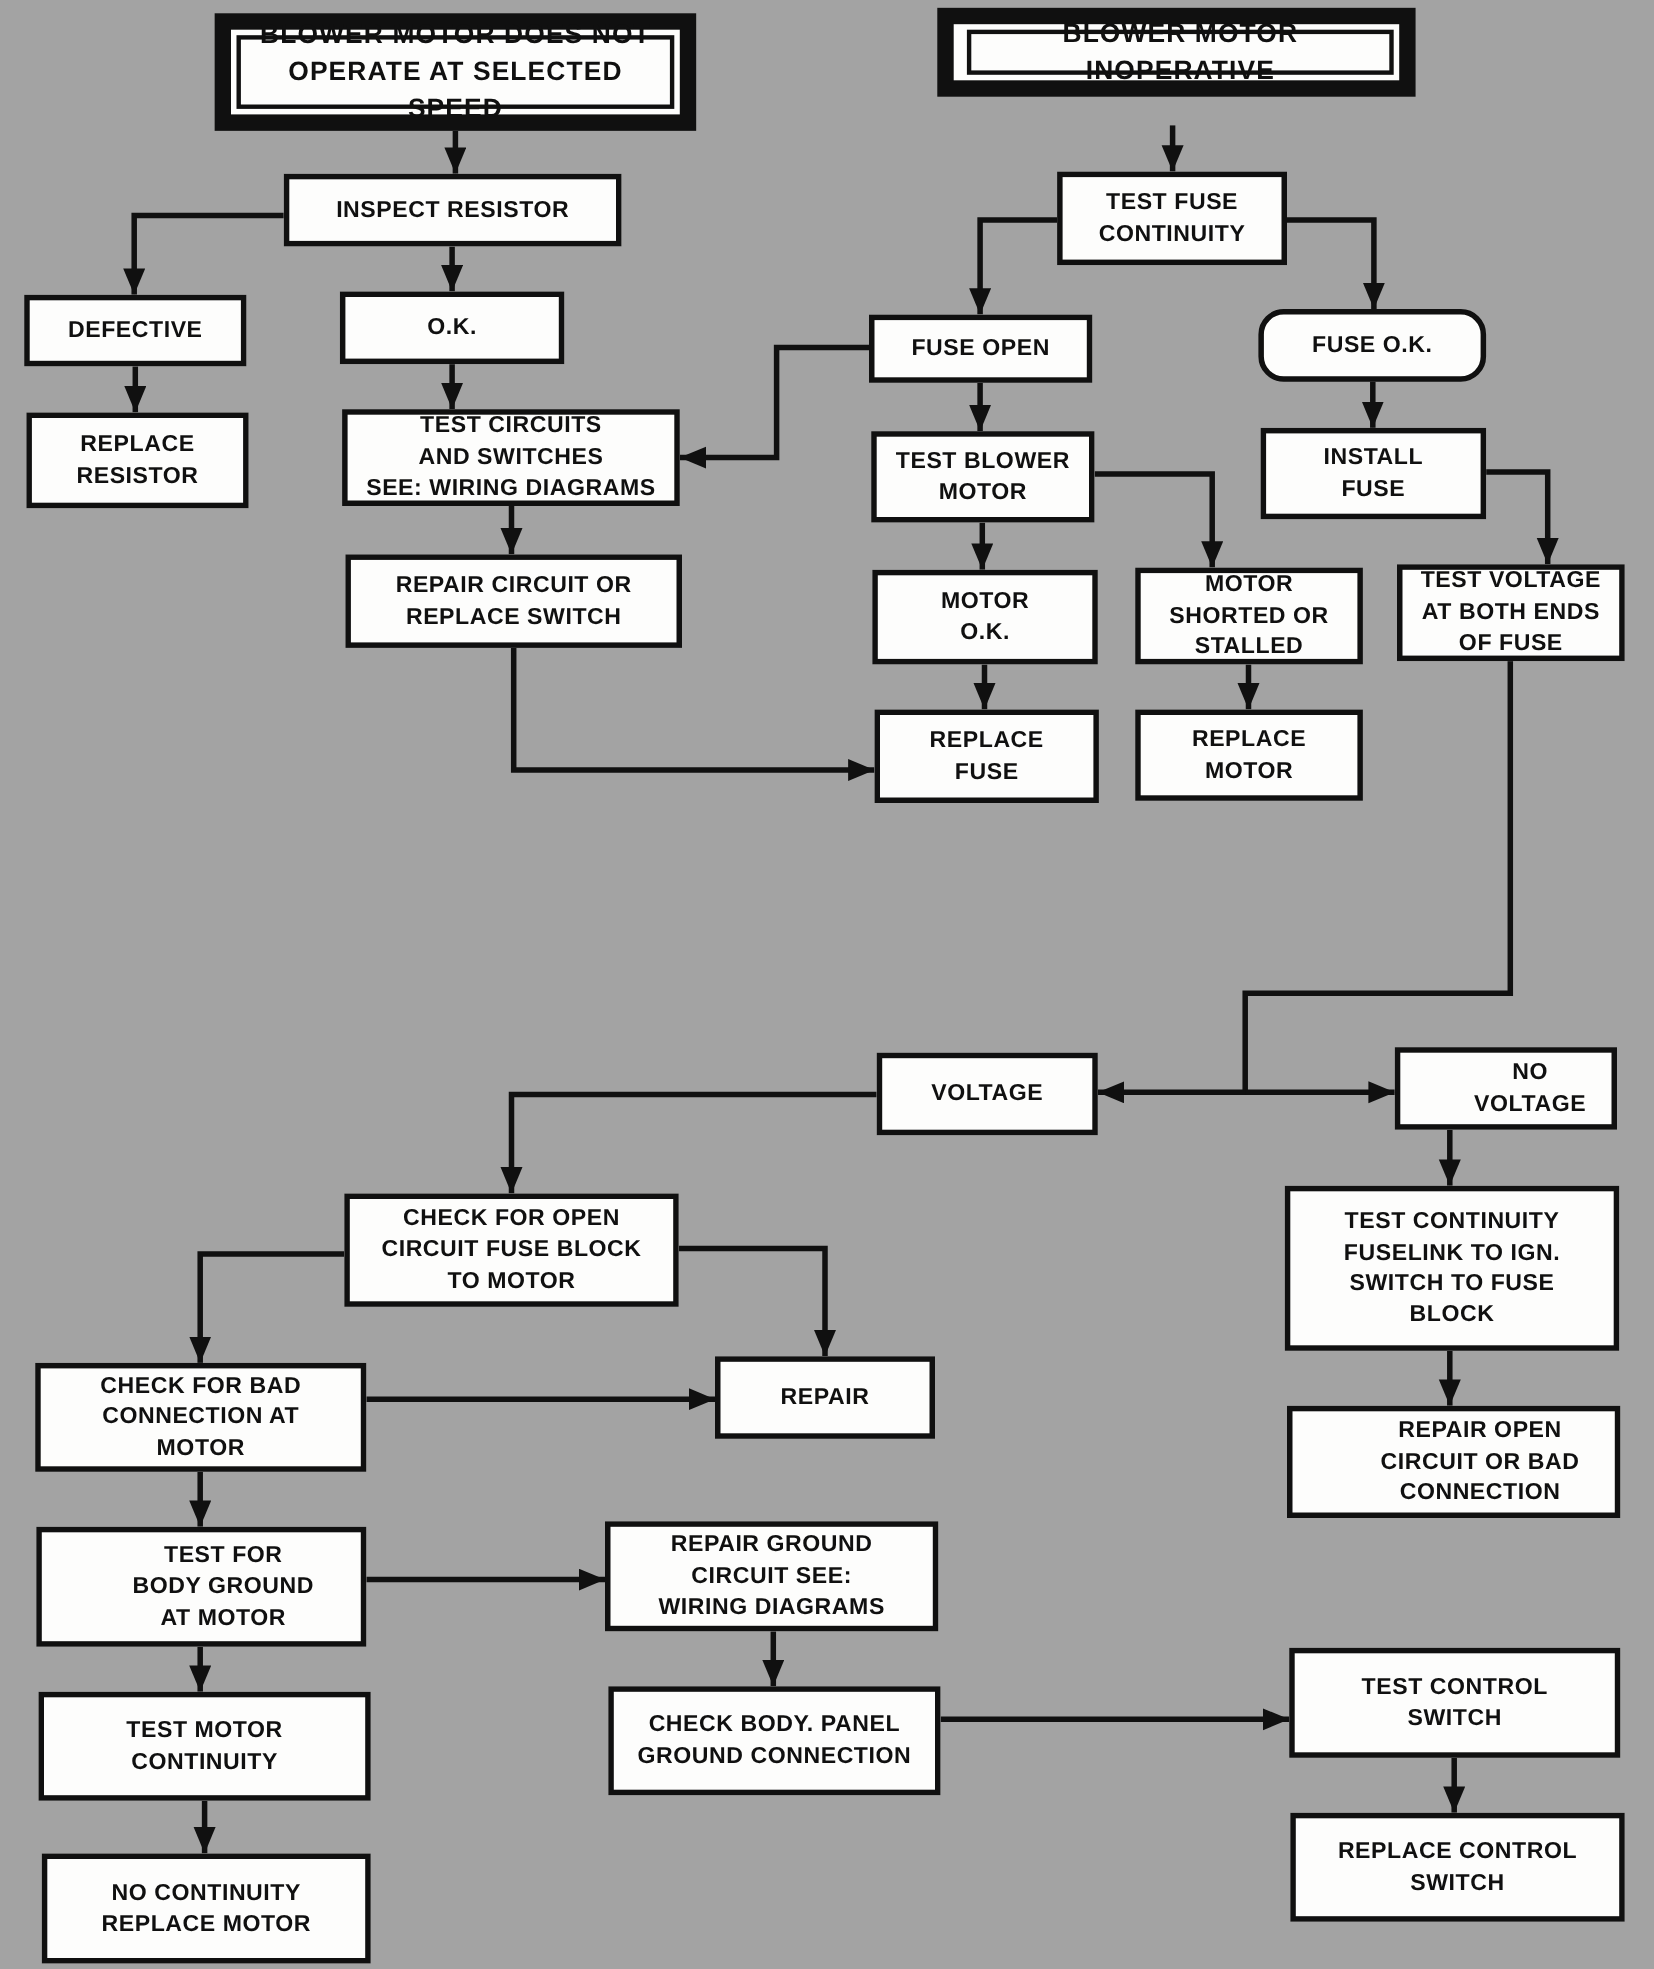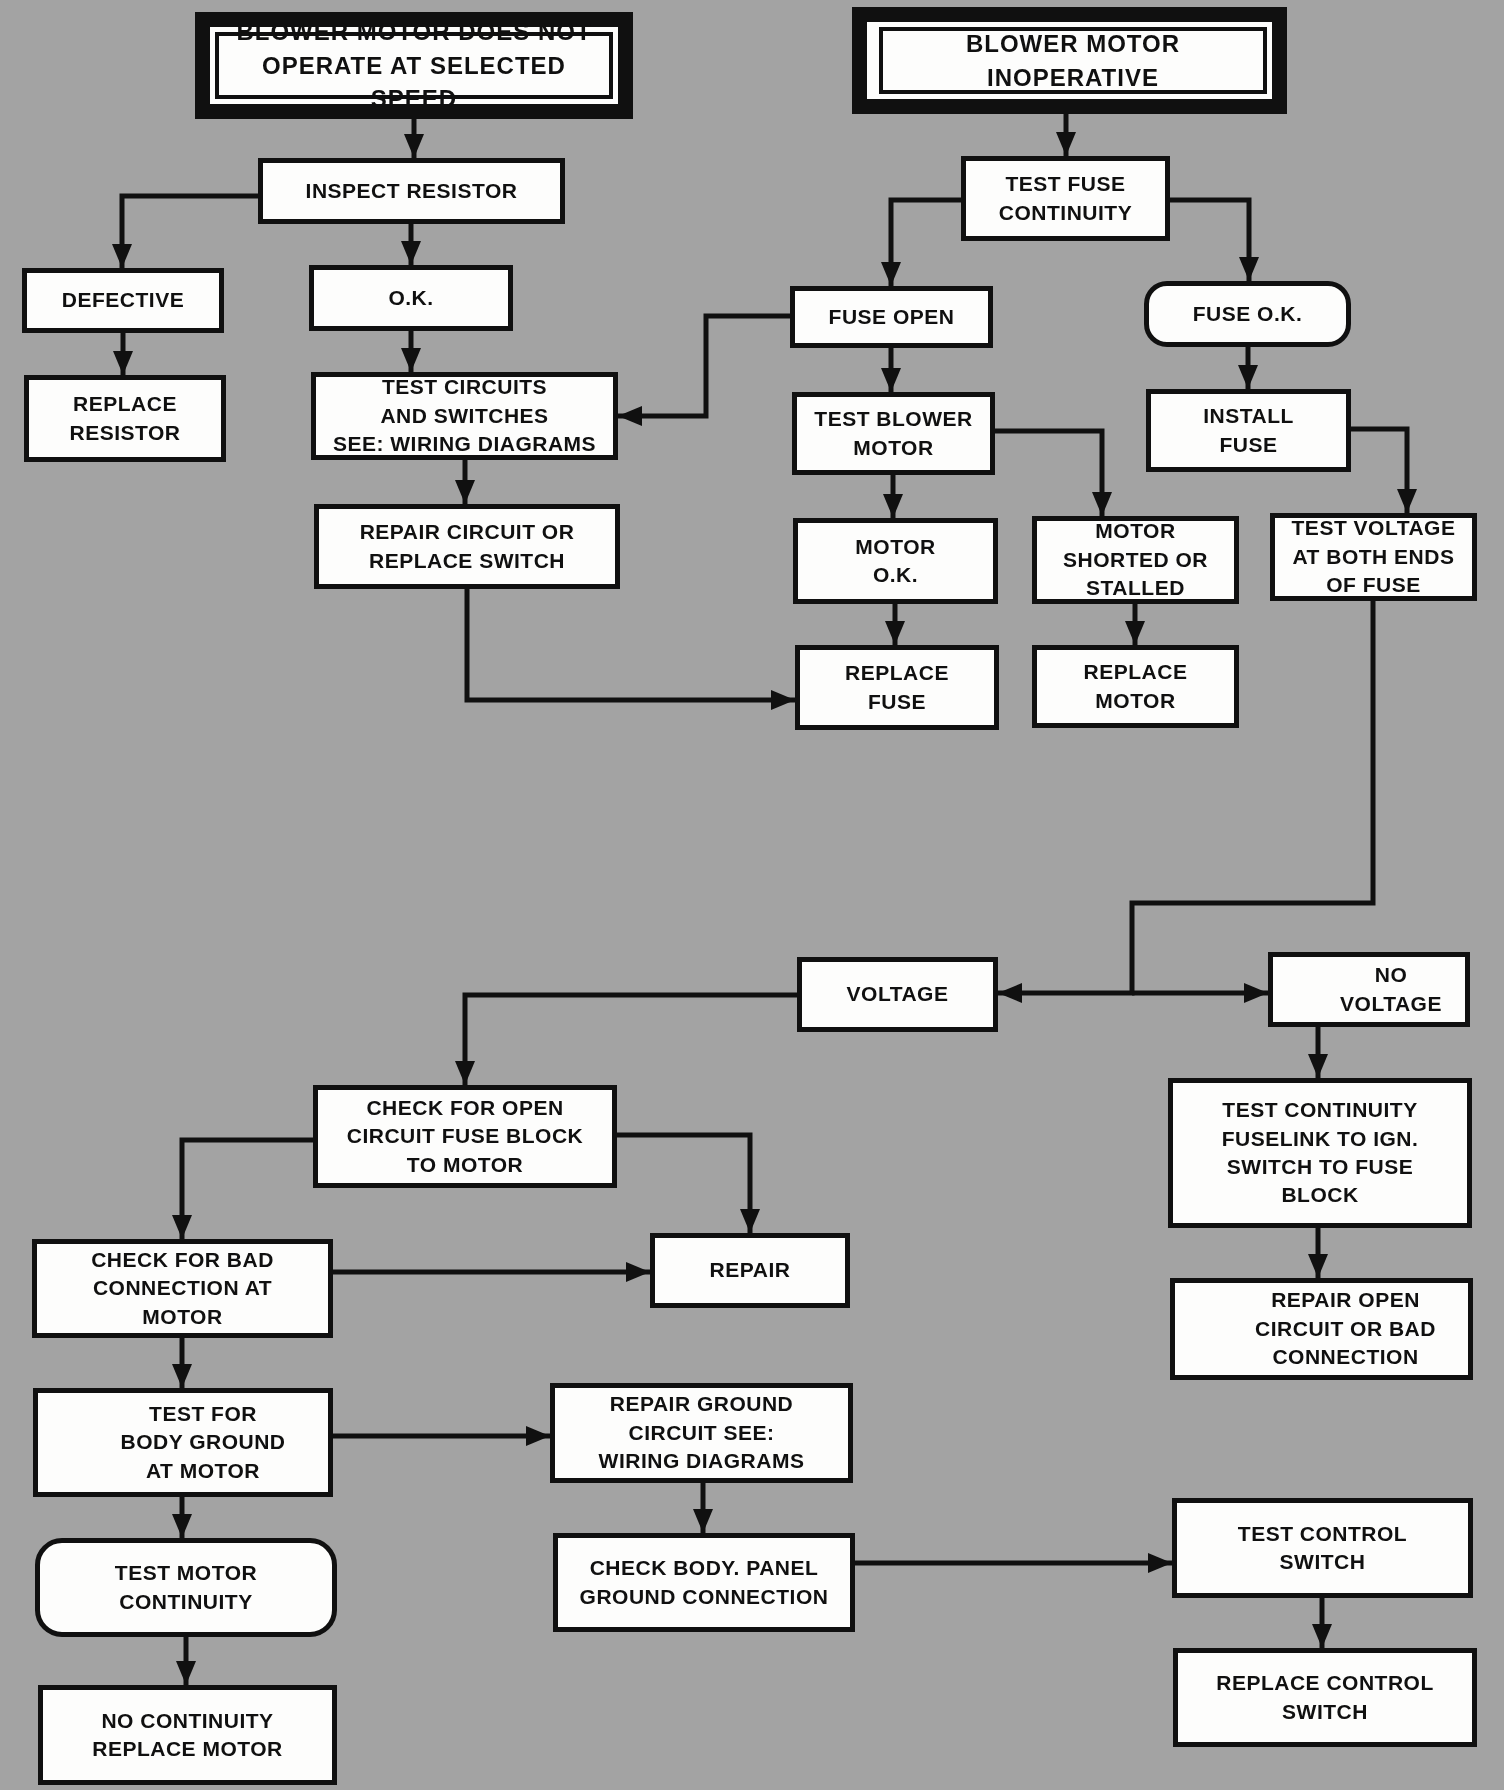--- a/index.html
+++ b/index.html
@@ -122,21 +122,21 @@
     </div>
     <div class="node" style="left: 311px; top: 372px; width: 307px; height: 88px; border-color: rgb(16, 16, 16);">
       <div class="node-label">TEST CIRCUITS
 AND SWITCHES
 SEE: WIRING DIAGRAMS</div>
     </div>
     <div class="node" style="left: 314px; top: 504px; width: 306px; height: 85px; border-color: rgb(16, 16, 16);">
       <div class="node-label">REPAIR CIRCUIT OR
 REPLACE SWITCH</div>
     </div>
-    <div class="node thick" style="left: 852px; top: 7px; width: 435px; height: 107px; border-color: rgb(16, 16, 16); padding-left: 12px;">
+    <div class="node thick" style="left: 852px; top: 7px; width: 435px; height: 81px; border-color: rgb(16, 16, 16); padding-left: 12px;">
       <div class="node-label">BLOWER MOTOR
 INOPERATIVE</div>
     </div>
     <div class="node" style="left: 961px; top: 156px; width: 209px; height: 85px; border-color: rgb(16, 16, 16);">
       <div class="node-label">TEST FUSE
 CONTINUITY</div>
     </div>
     <div class="node" style="left: 790px; top: 286px; width: 203px; height: 62px; border-color: rgb(16, 16, 16);">
       <div class="node-label">FUSE OPEN</div>
     </div>
@@ -210,21 +210,21 @@
     </div>
     <div class="node" style="left: 550px; top: 1383px; width: 303px; height: 100px; border-color: rgb(16, 16, 16);">
       <div class="node-label">REPAIR GROUND
 CIRCUIT SEE:
 WIRING DIAGRAMS</div>
     </div>
     <div class="node" style="left: 553px; top: 1533px; width: 302px; height: 99px; border-color: rgb(16, 16, 16);">
       <div class="node-label">CHECK BODY. PANEL
 GROUND CONNECTION</div>
     </div>
-    <div class="node" style="left: 35px; top: 1538px; width: 302px; height: 99px; border-color: rgb(16, 16, 16); border-radius: 27px;">
+    <div class="node" style="left: 35px; top: 1538px; width: 302px; height: 99px; border-color: rgb(16, 16, 16);">
       <div class="node-label">TEST MOTOR
 CONTINUITY</div>
     </div>
     <div class="node" style="left: 38px; top: 1685px; width: 299px; height: 100px; border-color: rgb(16, 16, 16);">
       <div class="node-label">NO CONTINUITY
 REPLACE MOTOR</div>
     </div>
     <div class="node" style="left: 1172px; top: 1498px; width: 301px; height: 100px; border-color: rgb(16, 16, 16);">
       <div class="node-label">TEST CONTROL
 SWITCH</div>

